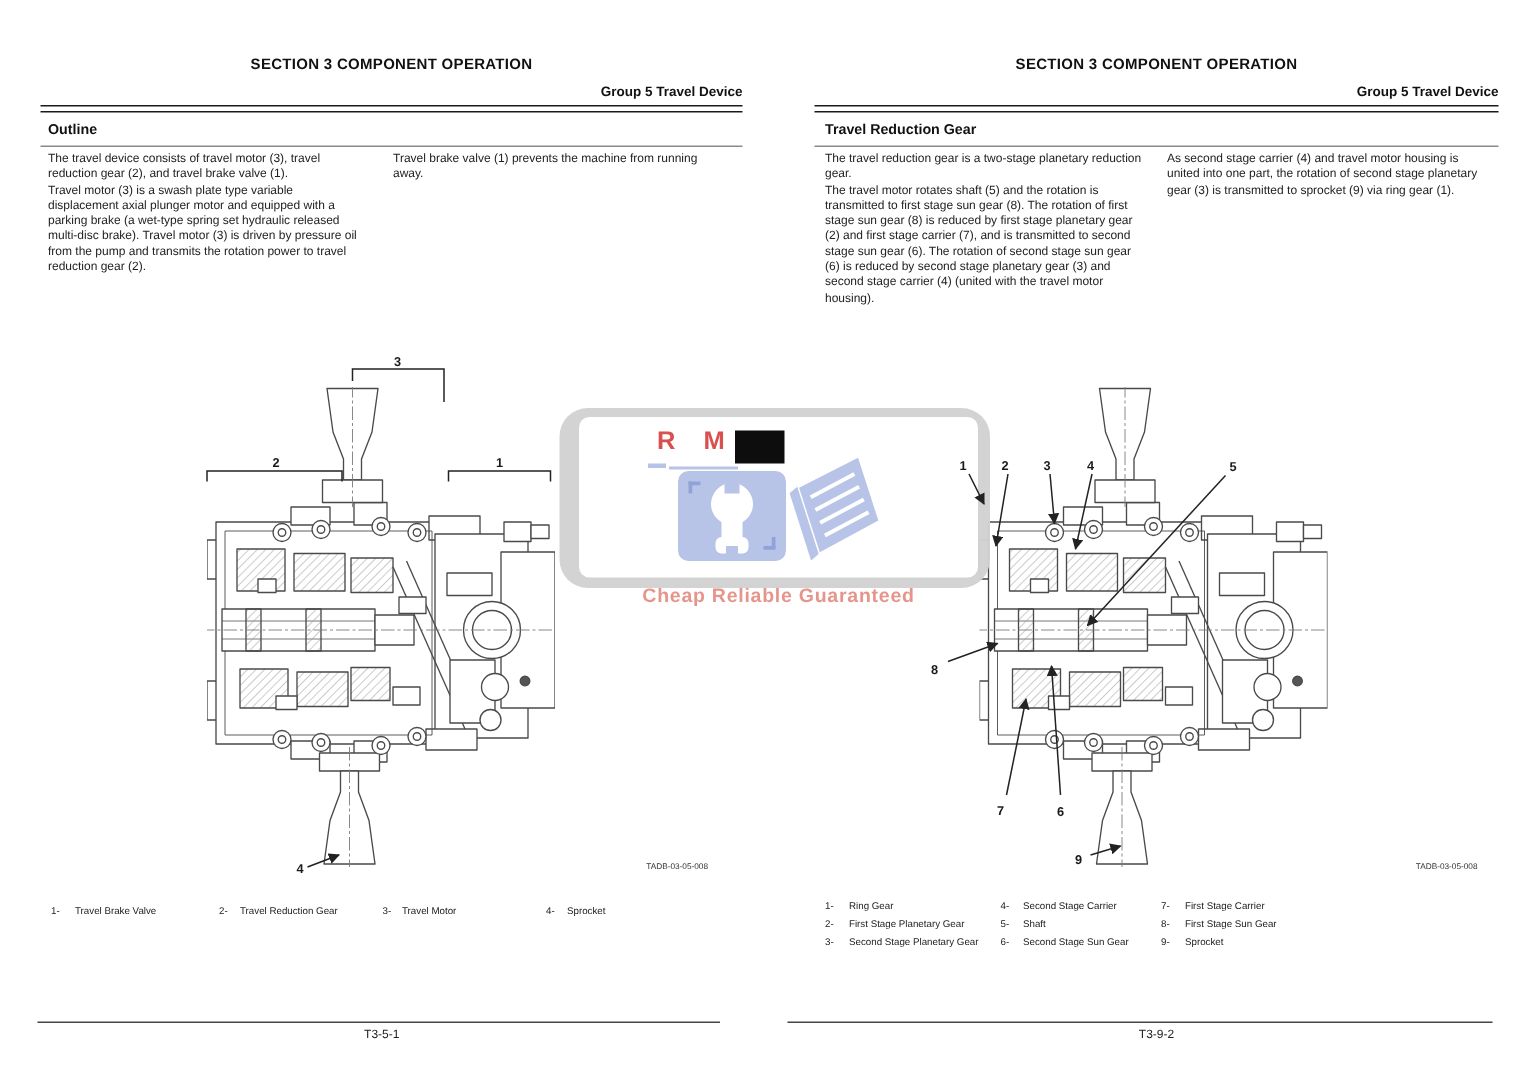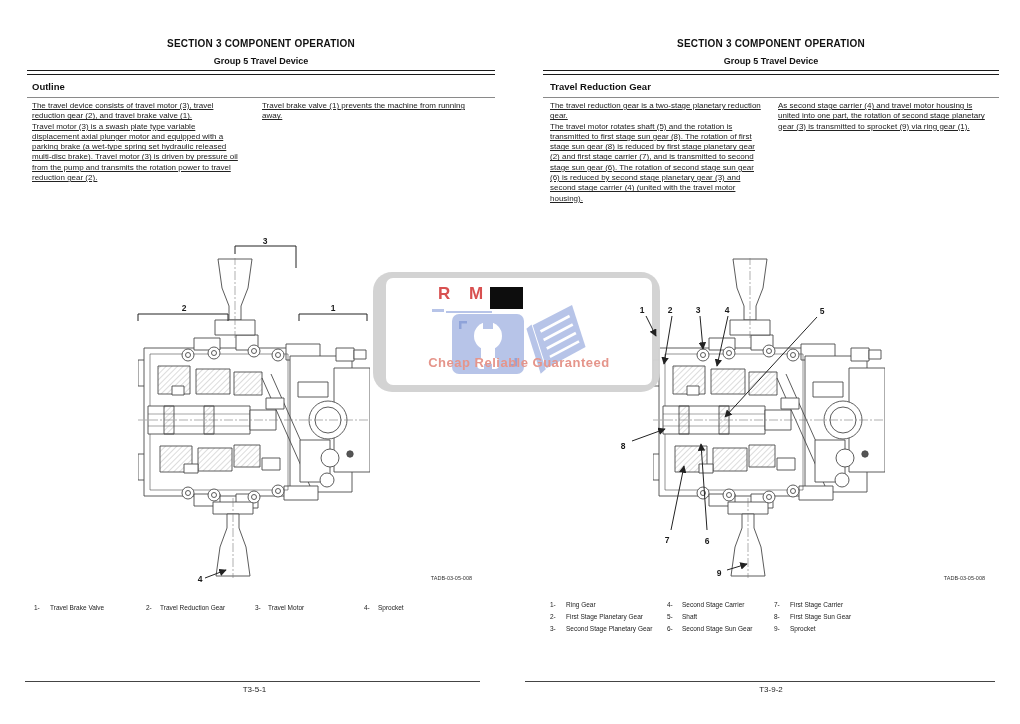--- a/index.html
+++ b/index.html
@@ -1,42 +1,42 @@
 <!DOCTYPE html>
 <html><head>
 <meta charset="utf-8">
 <style>
   html,body{margin:0;padding:0;background:#ffffff;}
   .sheet{position:relative;width:1020px;height:724px;background:#ffffff;overflow:hidden;
          font-family:"Liberation Sans",sans-serif;color:#1c1c1c;}
   .abs{position:absolute;}
   .ttl{font-size:10px;font-weight:bold;text-align:center;letter-spacing:0.2px;color:#111;}
-  .sub{font-size:9px;font-weight:bold;text-align:center;color:#111;}
+  .sub{font-size:9px;font-weight:bold;text-align:right;color:#111;}
   .dbl{height:2.5px;border-top:1.4px solid #1a1a1a;border-bottom:1.4px solid #1a1a1a;}
   .sec{font-size:9.5px;font-weight:bold;color:#111;}
   .thin{height:0;border-top:1px solid #8a8a8a;}
-  .body-col{font-size:8px;line-height:10.3px;color:#222;text-decoration:underline;}
+  .body-col{font-size:8px;line-height:10.3px;color:#222;}
   .body-col p{margin:0;}
   .fig-code{font-size:5.5px;color:#333;text-align:right;}
   .lg-num{font-size:6.5px;color:#222;}
   .lg-lb{font-size:6.5px;color:#222;}
   .foot-rule{height:0;border-top:1px solid #444;}
   .pgnum{font-size:8px;color:#222;text-align:center;}
   .co{position:absolute;transform:translate(-50%,-50%);font-size:8.5px;font-weight:bold;color:#1a1a1a;z-index:30;}
   .machine{position:absolute;z-index:5;}
   .ovl{position:absolute;z-index:25;}
   
   .wm{position:absolute;left:373px;top:272px;width:287px;height:120px;background:rgba(210,210,210,0.97);
       border-radius:19px;z-index:20;}
   .wm-inner{position:absolute;left:13px;top:6px;right:8px;bottom:7px;background:#ffffff;border-radius:7px;}
   .wm-rm{position:absolute;left:52px;top:6px;font-size:17px;font-weight:bold;color:#d85050;letter-spacing:7px;}
   .wm-censor{position:absolute;left:104px;top:9px;width:33px;height:22px;background:#0d0d0d;}
   .wm-dash1{position:absolute;left:46px;top:31px;width:12px;height:3px;background:#b7c4e8;}
   .wm-dash2{position:absolute;left:60px;top:33px;width:46px;height:2px;background:#b7c4e8;}
-  .wm-tag{position:absolute;left:0;right:0;top:77px;text-align:center;font-size:13px;font-weight:bold;
+  .wm-tag{position:absolute;left:0;right:0;top:111px;text-align:center;font-size:13px;font-weight:bold;
           color:#e5958b;letter-spacing:0.5px;}
 </style>
 </head>
 <body>
 
 <svg width="0" height="0" style="position:absolute" aria-hidden="true">
   <defs>
     <pattern id="hat" width="4" height="4" patternUnits="userSpaceOnUse" patternTransform="rotate(45)">
       <line x1="0" y1="0" x2="0" y2="4" stroke="#9a9a9a" stroke-width="0.7"></line>
     </pattern>

